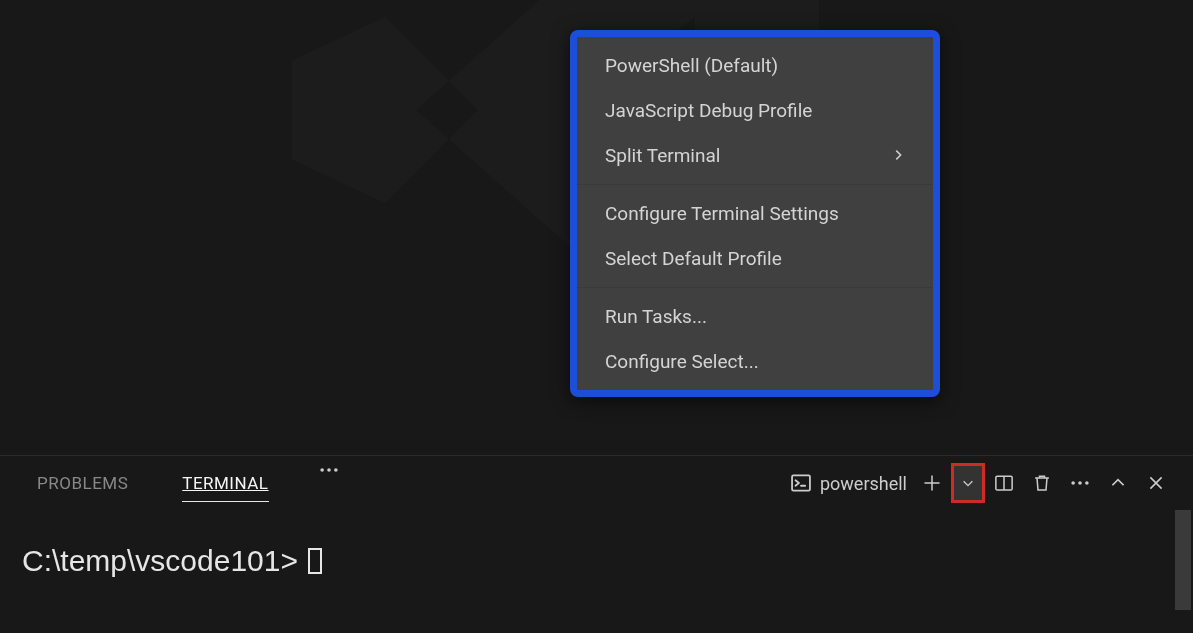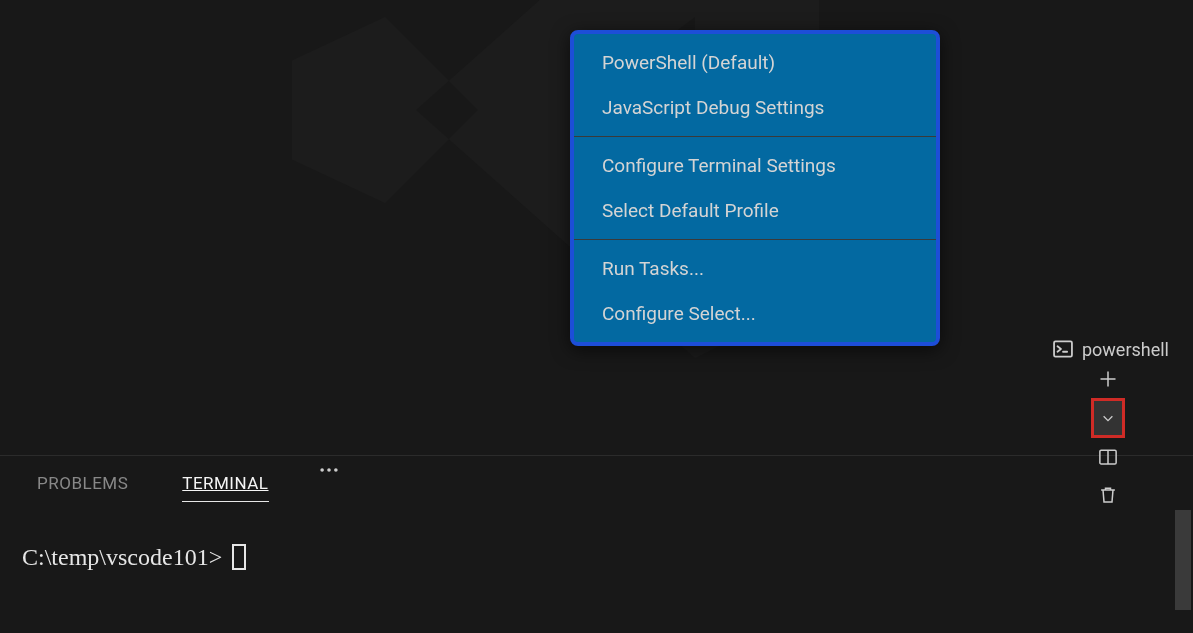--- a/index.html
+++ b/index.html
@@ -62,21 +62,20 @@
     line-height: 0;
     cursor: pointer;
   }
   .tab-overflow svg { display:block; }
 
   .panel-actions {
     margin-left: auto;
     display: flex;
     align-items: center;
     gap: 0;
-    flex-direction: column;
   }
   .action-btn {
     width: 38px; height: 38px;
     display: flex; align-items: center; justify-content: center;
     color: #cccccc;
     cursor: pointer;
   }
   .chevron-highlight {
     border: 3px solid #cf2b26;
     background: #333333;
@@ -93,47 +92,47 @@
   }
 
   
   .terminal-body {
     position: absolute;
     top: 510px; left: 0; right: 0; bottom: 0;
     background: #181818;
     padding: 34px 22px;
   }
   .term-line {
-    font-family: Liberation Serif, serif;
-    font-size: 24px;
+    font-family: Liberation Sans, sans-serif;
+    font-size: 30px;
     color: #e6e6e6;
     display: flex;
-    align-items: flex-start;
+    align-items: center;
     gap: 6px;
   }
   .cursor {
     display: inline-block;
     width: 14px; height: 26px;
     border: 2px solid #e6e6e6;
     margin-left: 4px;
   }
   .term-scrollbar {
     position: absolute;
     right: 2px; top: 0;
     width: 16px; height: 100px;
     background: #3a3a3a;
   }
 
   
   .dropdown {
     position: absolute;
     top: 30px; left: 570px;
     width: 370px;
-    background: #0369a1;
-    border: 4px solid #1d4ed8;
+    background: #404040;
+    border: 7px solid #1d4ed8;
     border-radius: 8px;
     box-shadow: 0 4px 18px rgba(0,0,0,0.6);
     padding: 6px 0;
     z-index: 20;
   }
   .dropdown-item {
     padding: 11px 28px;
     font-size: 19px;
     color: #d4d4d4;
     display: flex;
@@ -234,21 +233,29 @@
     <span class="cursor"></span>
   </div>
   <div class="term-scrollbar"></div>
 </div>
 
 <div class="dropdown">
   <div class="dropdown-item">
     <span>PowerShell (Default)</span>
   </div>
   <div class="dropdown-item">
-    <span>JavaScript Debug Settings</span>
+    <span>JavaScript Debug Profile</span>
+  </div>
+  <div class="dropdown-item">
+    <span>Split Terminal</span>
+    <span class="sub-indicator">
+      <svg width="14" height="14" viewBox="0 0 16 16" fill="none" stroke="#ccc" stroke-width="1.8">
+          <path d="M6 3l5 5-5 5"></path>
+        </svg>
+    </span>
   </div>
 
   <div class="dropdown-sep"></div>
 
   <div class="dropdown-item">
     <span>Configure Terminal Settings</span>
   </div>
   <div class="dropdown-item">
     <span>Select Default Profile</span>
   </div>

